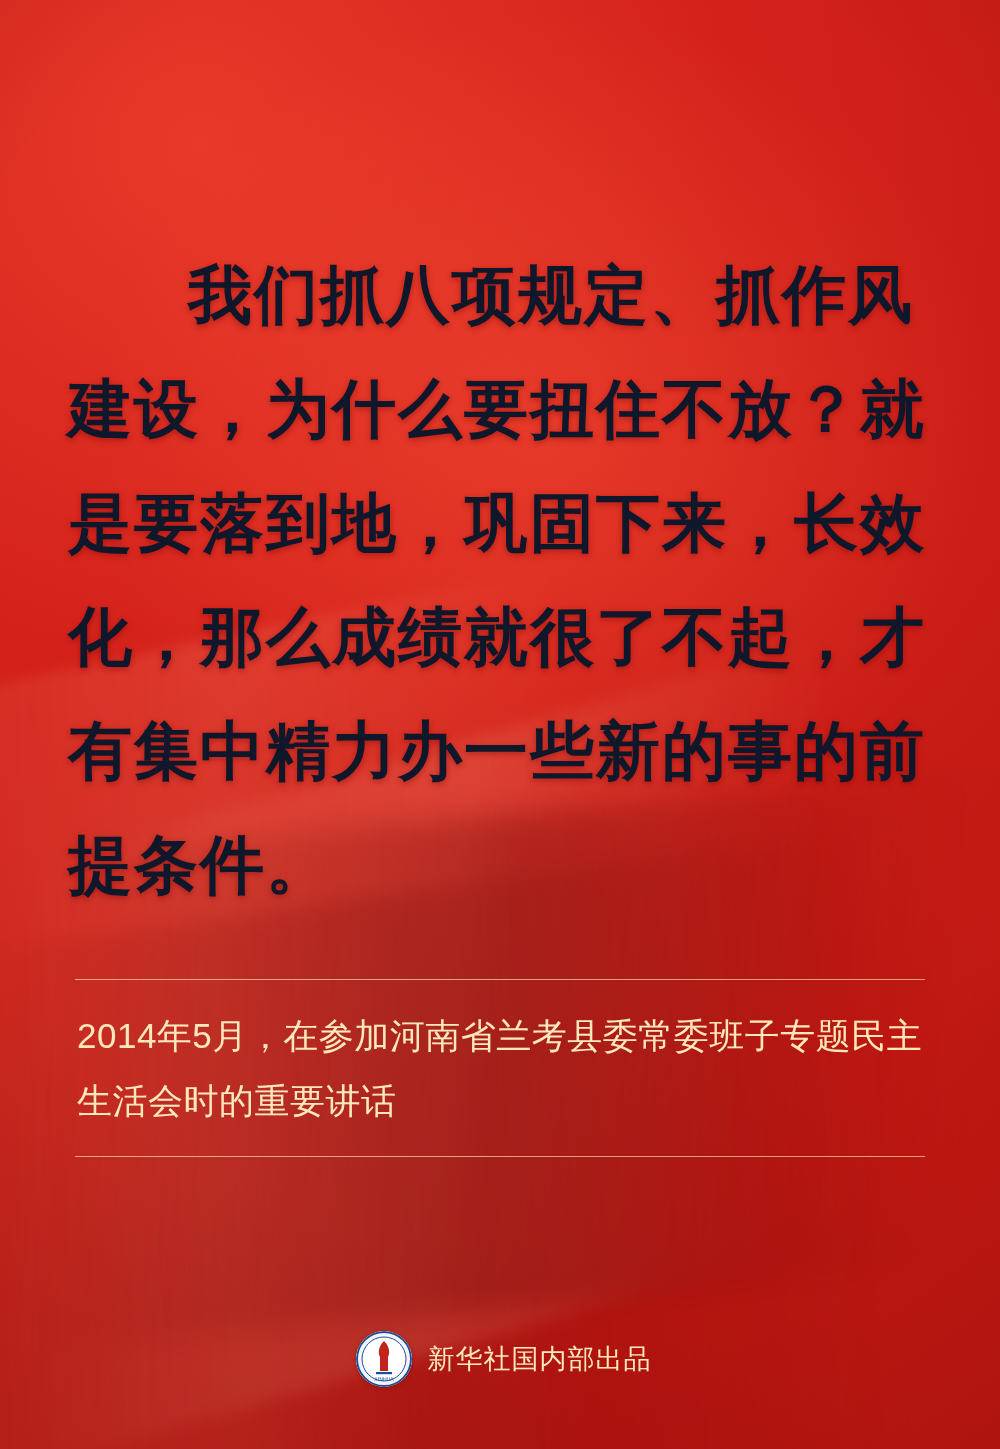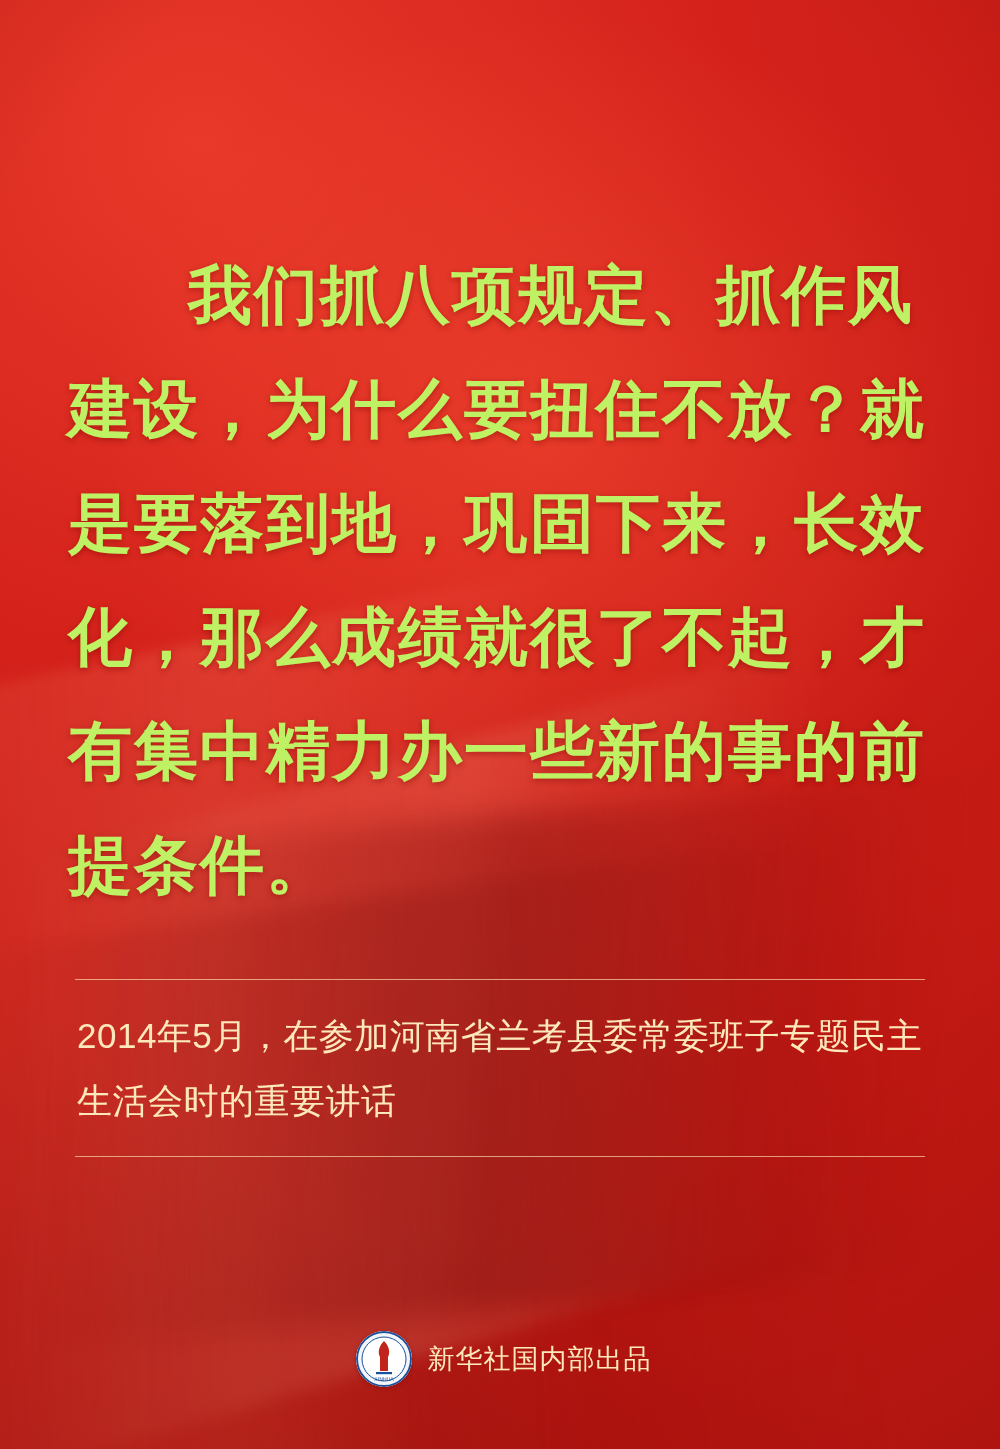--- a/index.html
+++ b/index.html
@@ -74,21 +74,21 @@
     flex-direction: column;
   }
 
   .quote {
     margin: 238px 68px 0 68px;
     font-family: "DejaVu Serif", "Liberation Serif", serif;
     font-weight: bold;
     font-size: 64px;
     line-height: 1.78;
     letter-spacing: 2px;
-    color: #bef264;
+    color: #0f172a;
     text-indent: 120px;
     text-shadow: 0 2px 6px rgba(120,0,0,0.45);
   }
 
   .attrib-block {
     margin: 58px 75px 0 75px;
   }
   .rule {
     height: 1px;
     background: rgba(253,231,180,0.65);

